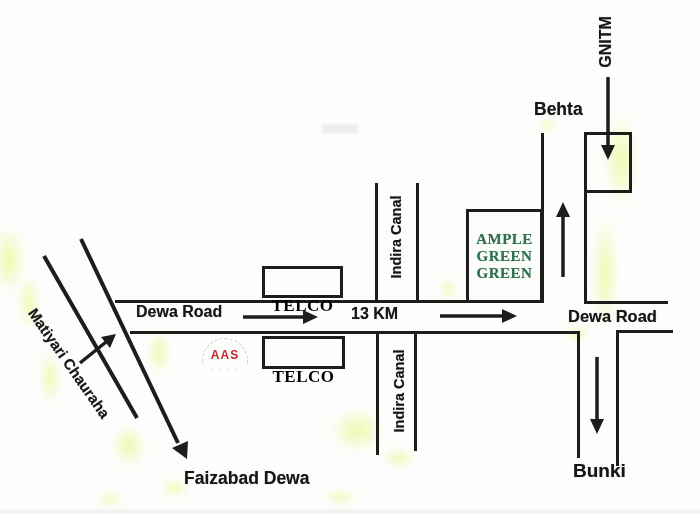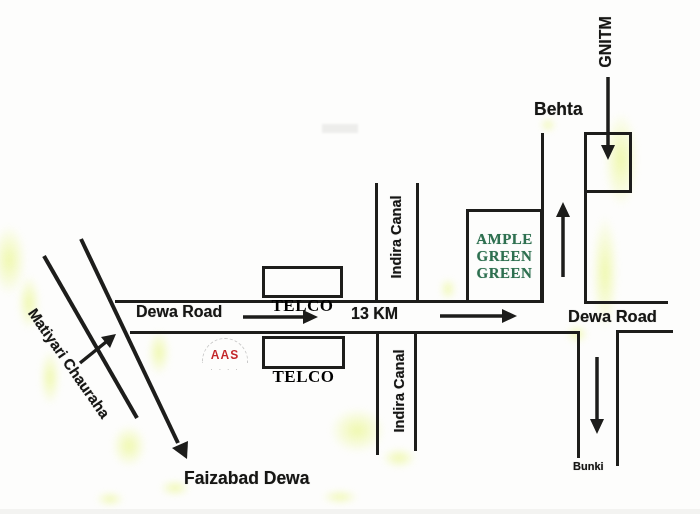--- a/index.html
+++ b/index.html
@@ -117,21 +117,21 @@
     <polygon points="608,160 601,145 615,145" fill="#1d1d1b"></polygon>
 
     <line x1="597" y1="357" x2="597" y2="420" stroke="#1d1d1b" stroke-width="3.5"></line>
     <polygon points="597,434 590,419 604,419" fill="#1d1d1b"></polygon>
   </svg>
 
   <div class="lbl" style="left:136px; top:303px; font-size:16px;">Dewa Road</div>
   <div class="lbl" style="left:351px; top:305px; font-size:16px;text-align:center;">13 KM</div>
   <div class="lbl" style="left:568px; top:307px; font-size:16.5px;">Dewa Road</div>
   <div class="lbl" style="left:534px; top:99px;  font-size:17.5px;text-align:center;">Behta</div>
-  <div class="lbl" style="left:573px; top:460px; font-size:11px;">Bunki</div>
+  <div class="lbl" style="left:573px; top:460px; font-size:19px;">Bunki</div>
   <div class="lbl" style="left:184px; top:468px; font-size:17.5px;">Faizabad Dewa</div>
 
   <div class="lbl" style="left:-6px; top:354px; width:148px; height:20px; font-size:15px; text-align:center; transform:rotate(55deg); transform-origin:center;">Matiyari Chauraha</div>
 
   <div class="lbl rot" style="left:347px; top:228px; width:100px; height:18px; font-size:14.5px;">Indira Canal</div>
   <div class="lbl rot" style="left:350px; top:382px; width:100px; height:18px; font-size:14.5px;">Indira Canal</div>
   <div class="lbl rot" style="left:576px; top:33px; width:60px; height:18px; font-size:16px;">GNITM</div>
 
   <div class="stamp">
     <div class="stamp-arc"></div>

